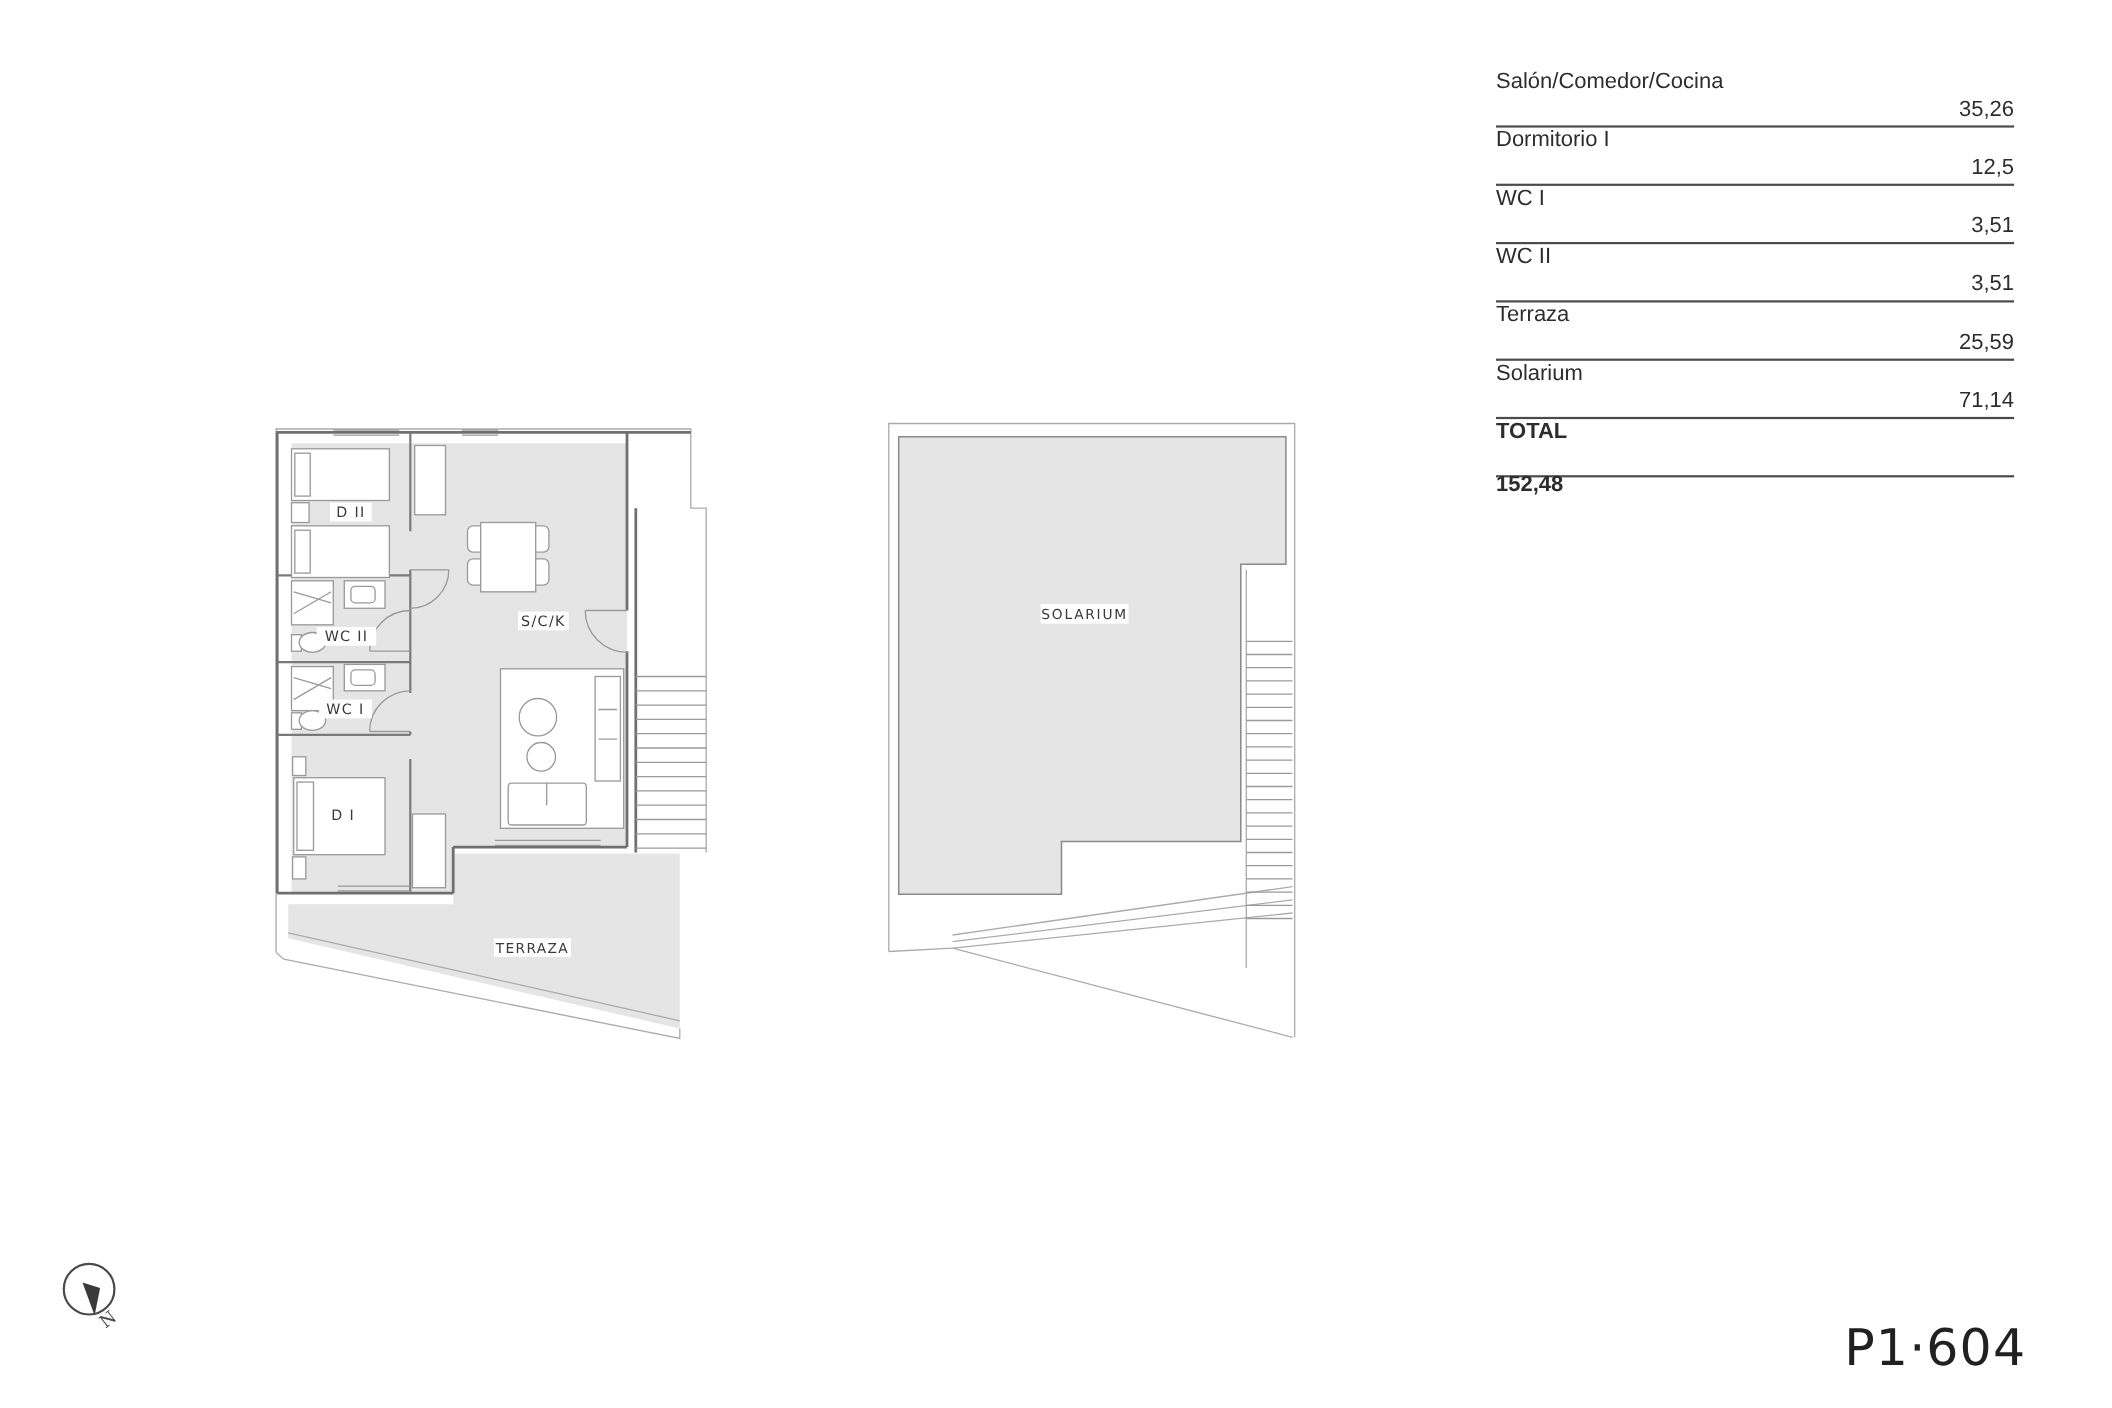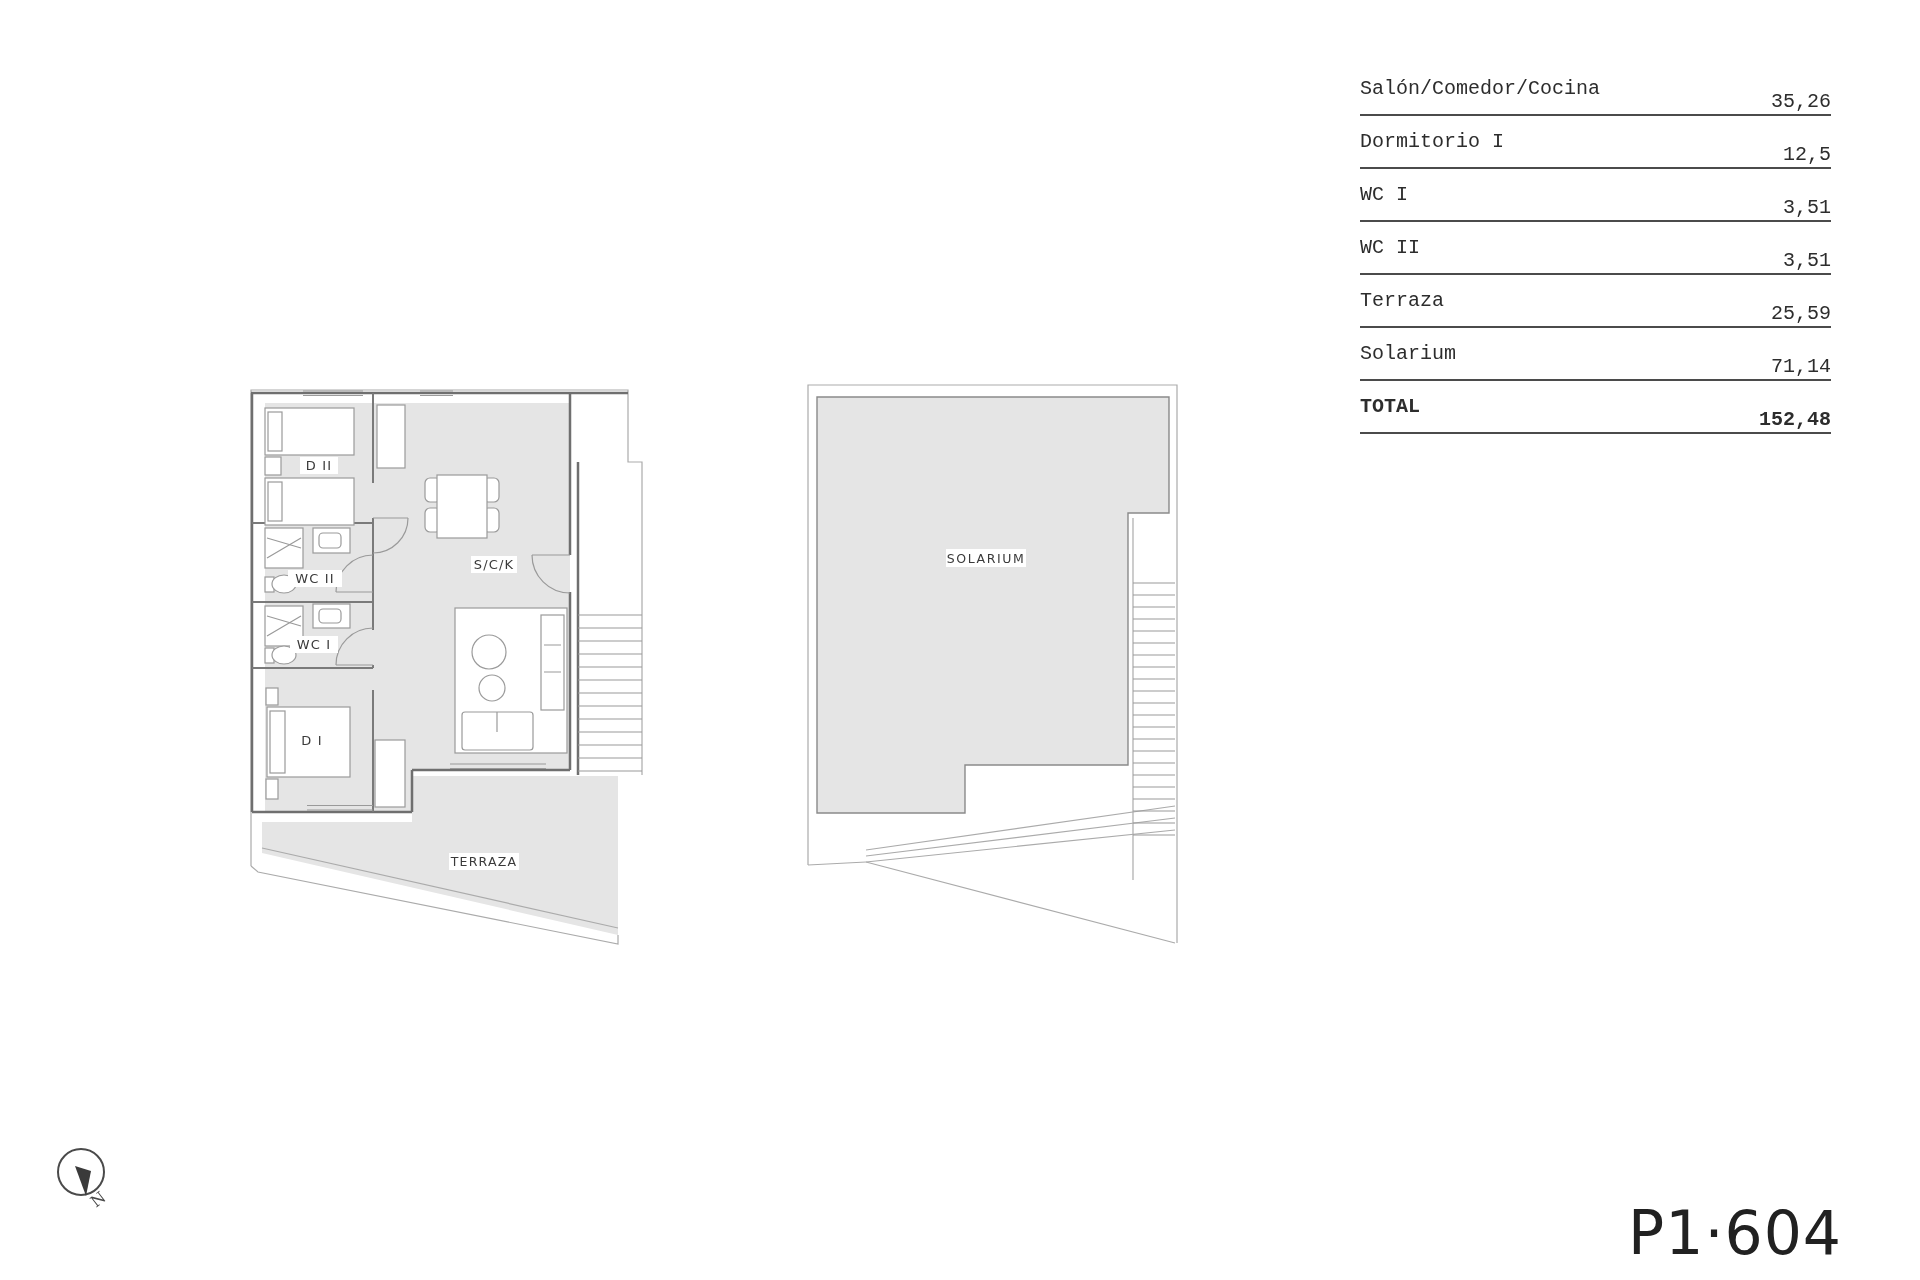--- a/index.html
+++ b/index.html
@@ -13,32 +13,31 @@
   .surfaces{
     position:absolute;left:1360px;top:63px;width:471px;
     color:#2d2d2d;font-size:20px;
   }
   .surfaces .hdr{
     height:48px;display:flex;align-items:center;
     border-top:2px solid #4b4b4b;border-bottom:2px solid #4b4b4b;
     font-weight:600;letter-spacing:.5px;
   }
   .surfaces .row{
-    height:51px;display:flex;align-items:center;justify-content:space-between;
+    height:51px;display:flex;align-items:flex-start;justify-content:space-between;
     border-bottom:2px solid #4b4b4b;
-    font-family:Liberation Mono, monospace;
-  }
-  .surfaces .row.total{font-weight:700;}
+  }
+  .surfaces .row.total{font-weight:700;flex-direction:column;}
   .surfaces .lbl{white-space:nowrap;}
   .surfaces .val{white-space:nowrap;margin-top:25px;}
 
   
   .plan-code{
     position:absolute;right:78px;top:1198px;
-    font-size:60px;color:#212121;letter-spacing:1px;
+    font-size:46px;color:#212121;letter-spacing:1px;
     font-family:"DejaVu Sans","Liberation Sans",sans-serif;
   }
 
   
   .wall{stroke:#6f6f6f;stroke-width:2.5;fill:none;stroke-linecap:butt;}
   .wallthin{stroke:#7a7a7a;stroke-width:2;fill:none;}
   .outer{stroke:#ababab;stroke-width:1.2;fill:none;}
   .fix{stroke:#9a9a9a;stroke-width:1.2;fill:#ffffff;}
   .fixline{stroke:#9a9a9a;stroke-width:1.2;fill:none;}
   .floor{fill:#e5e5e5;stroke:none;}

